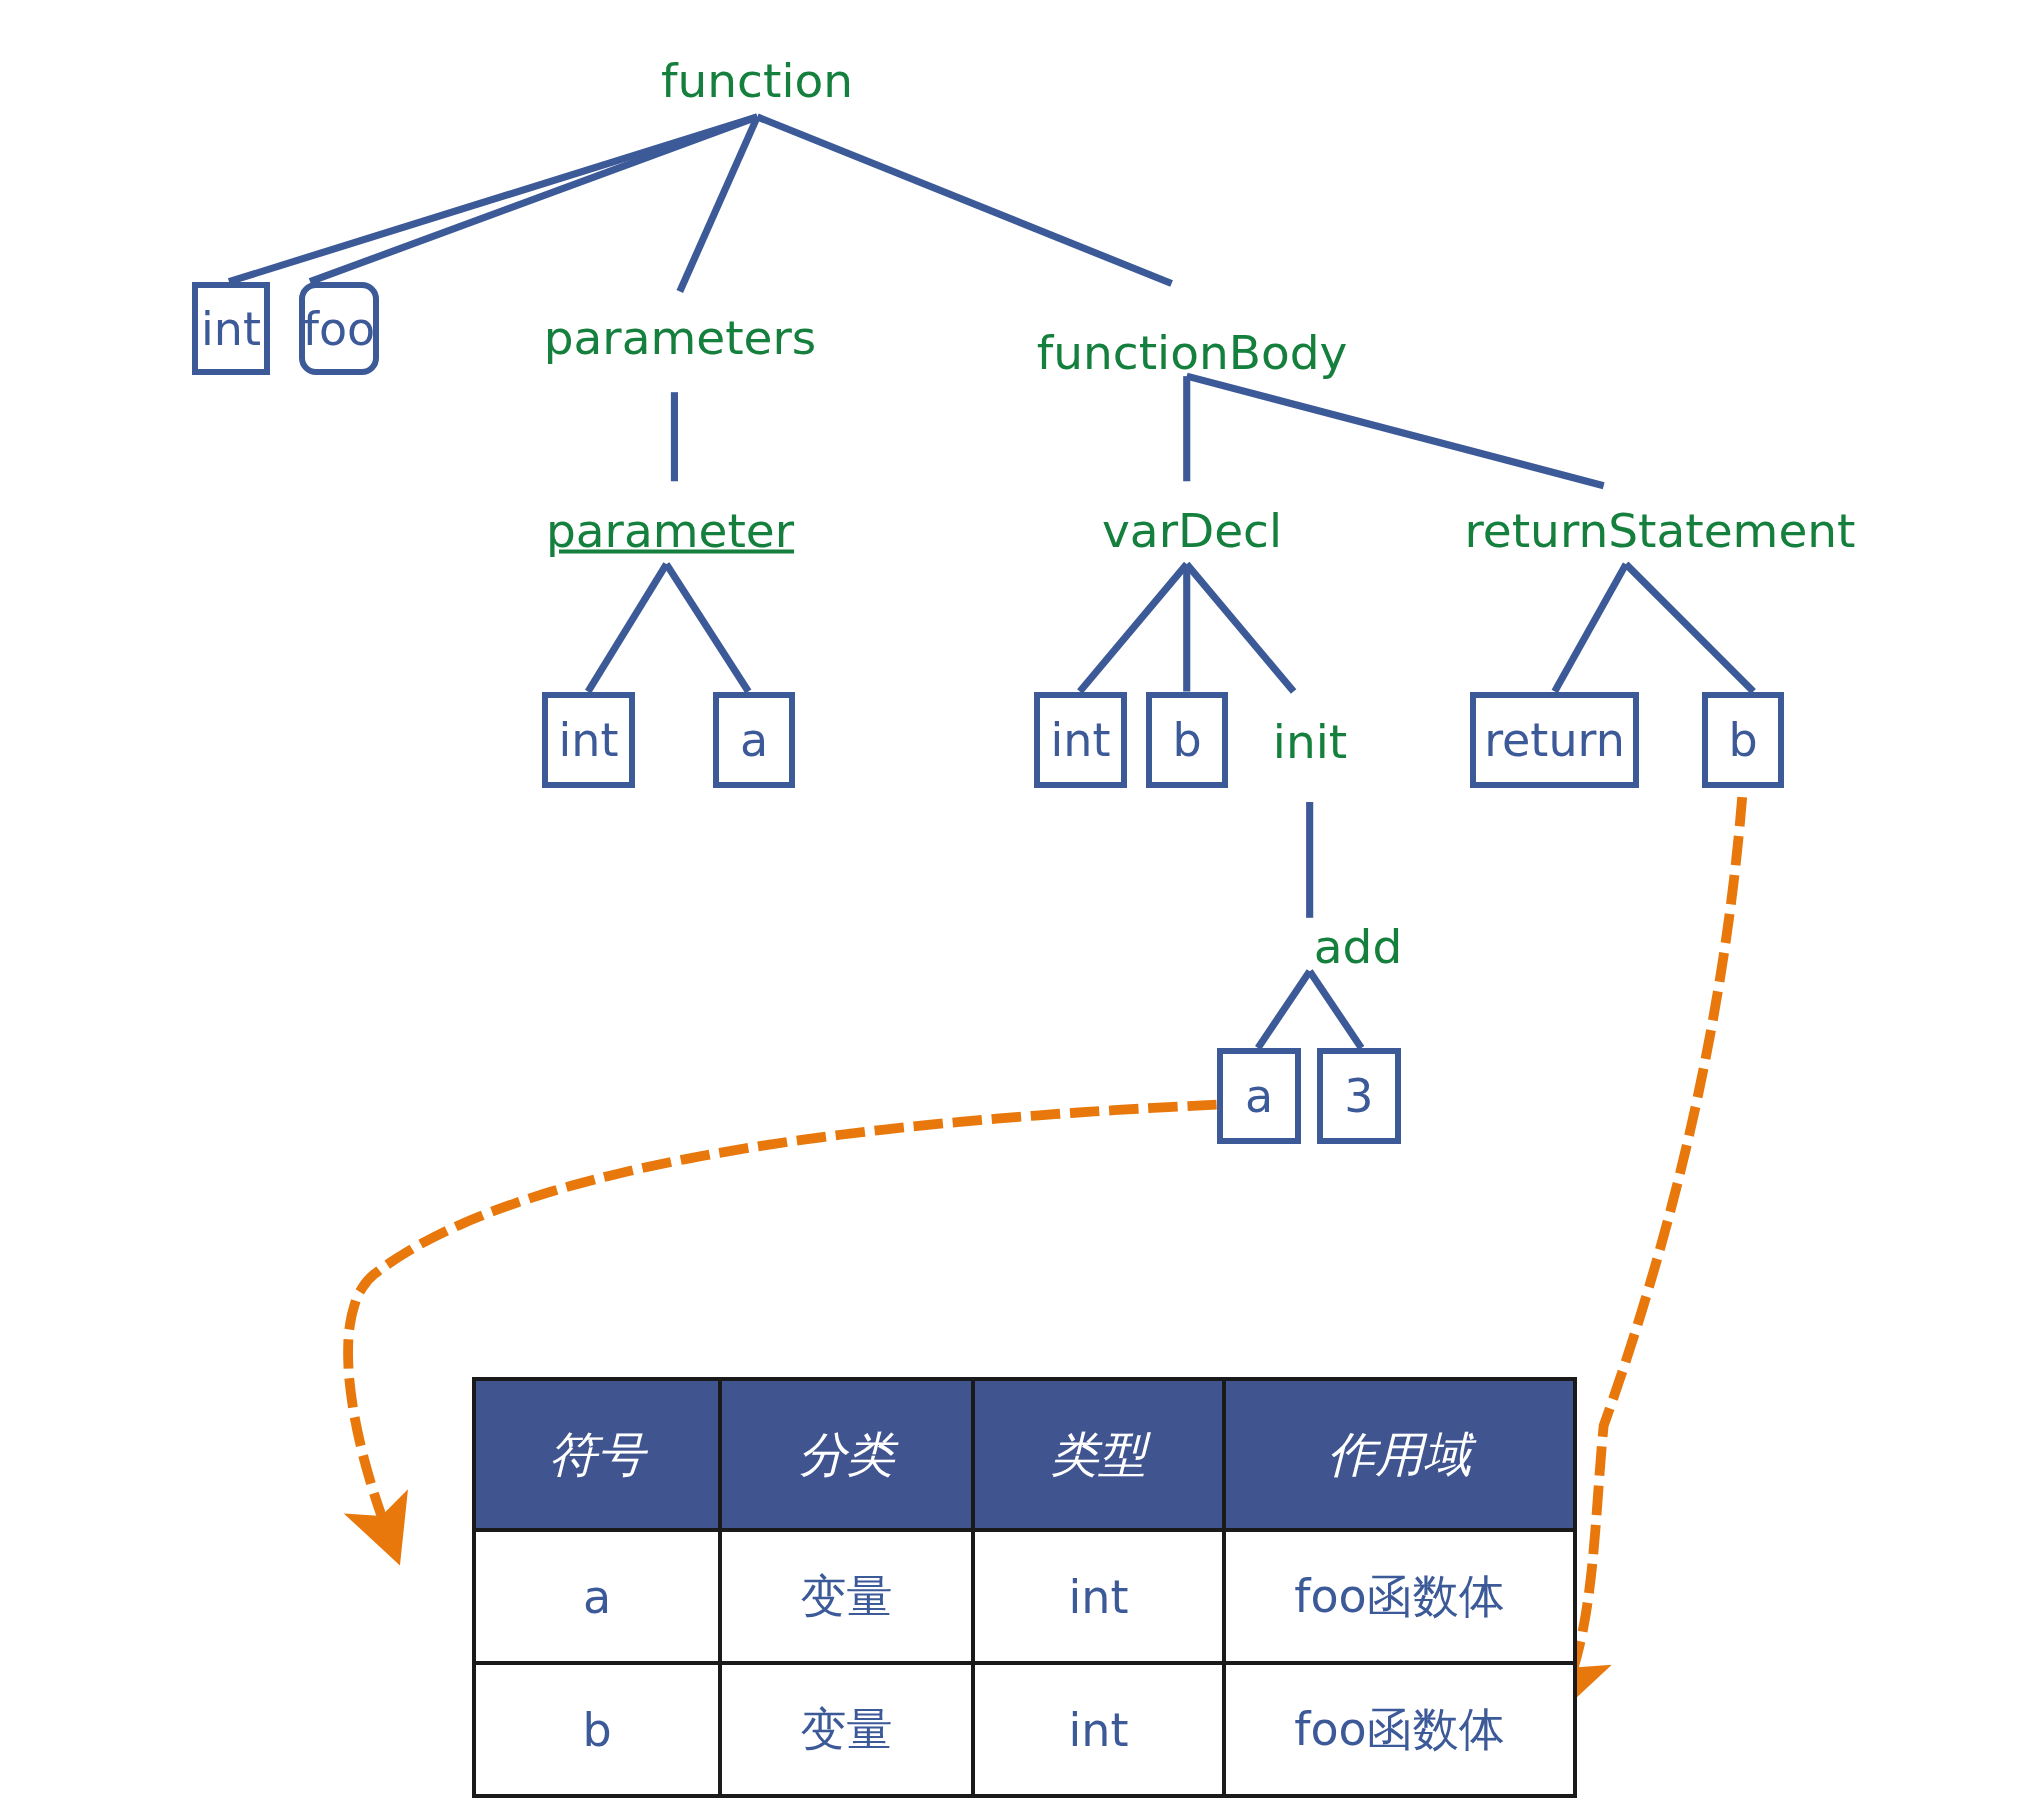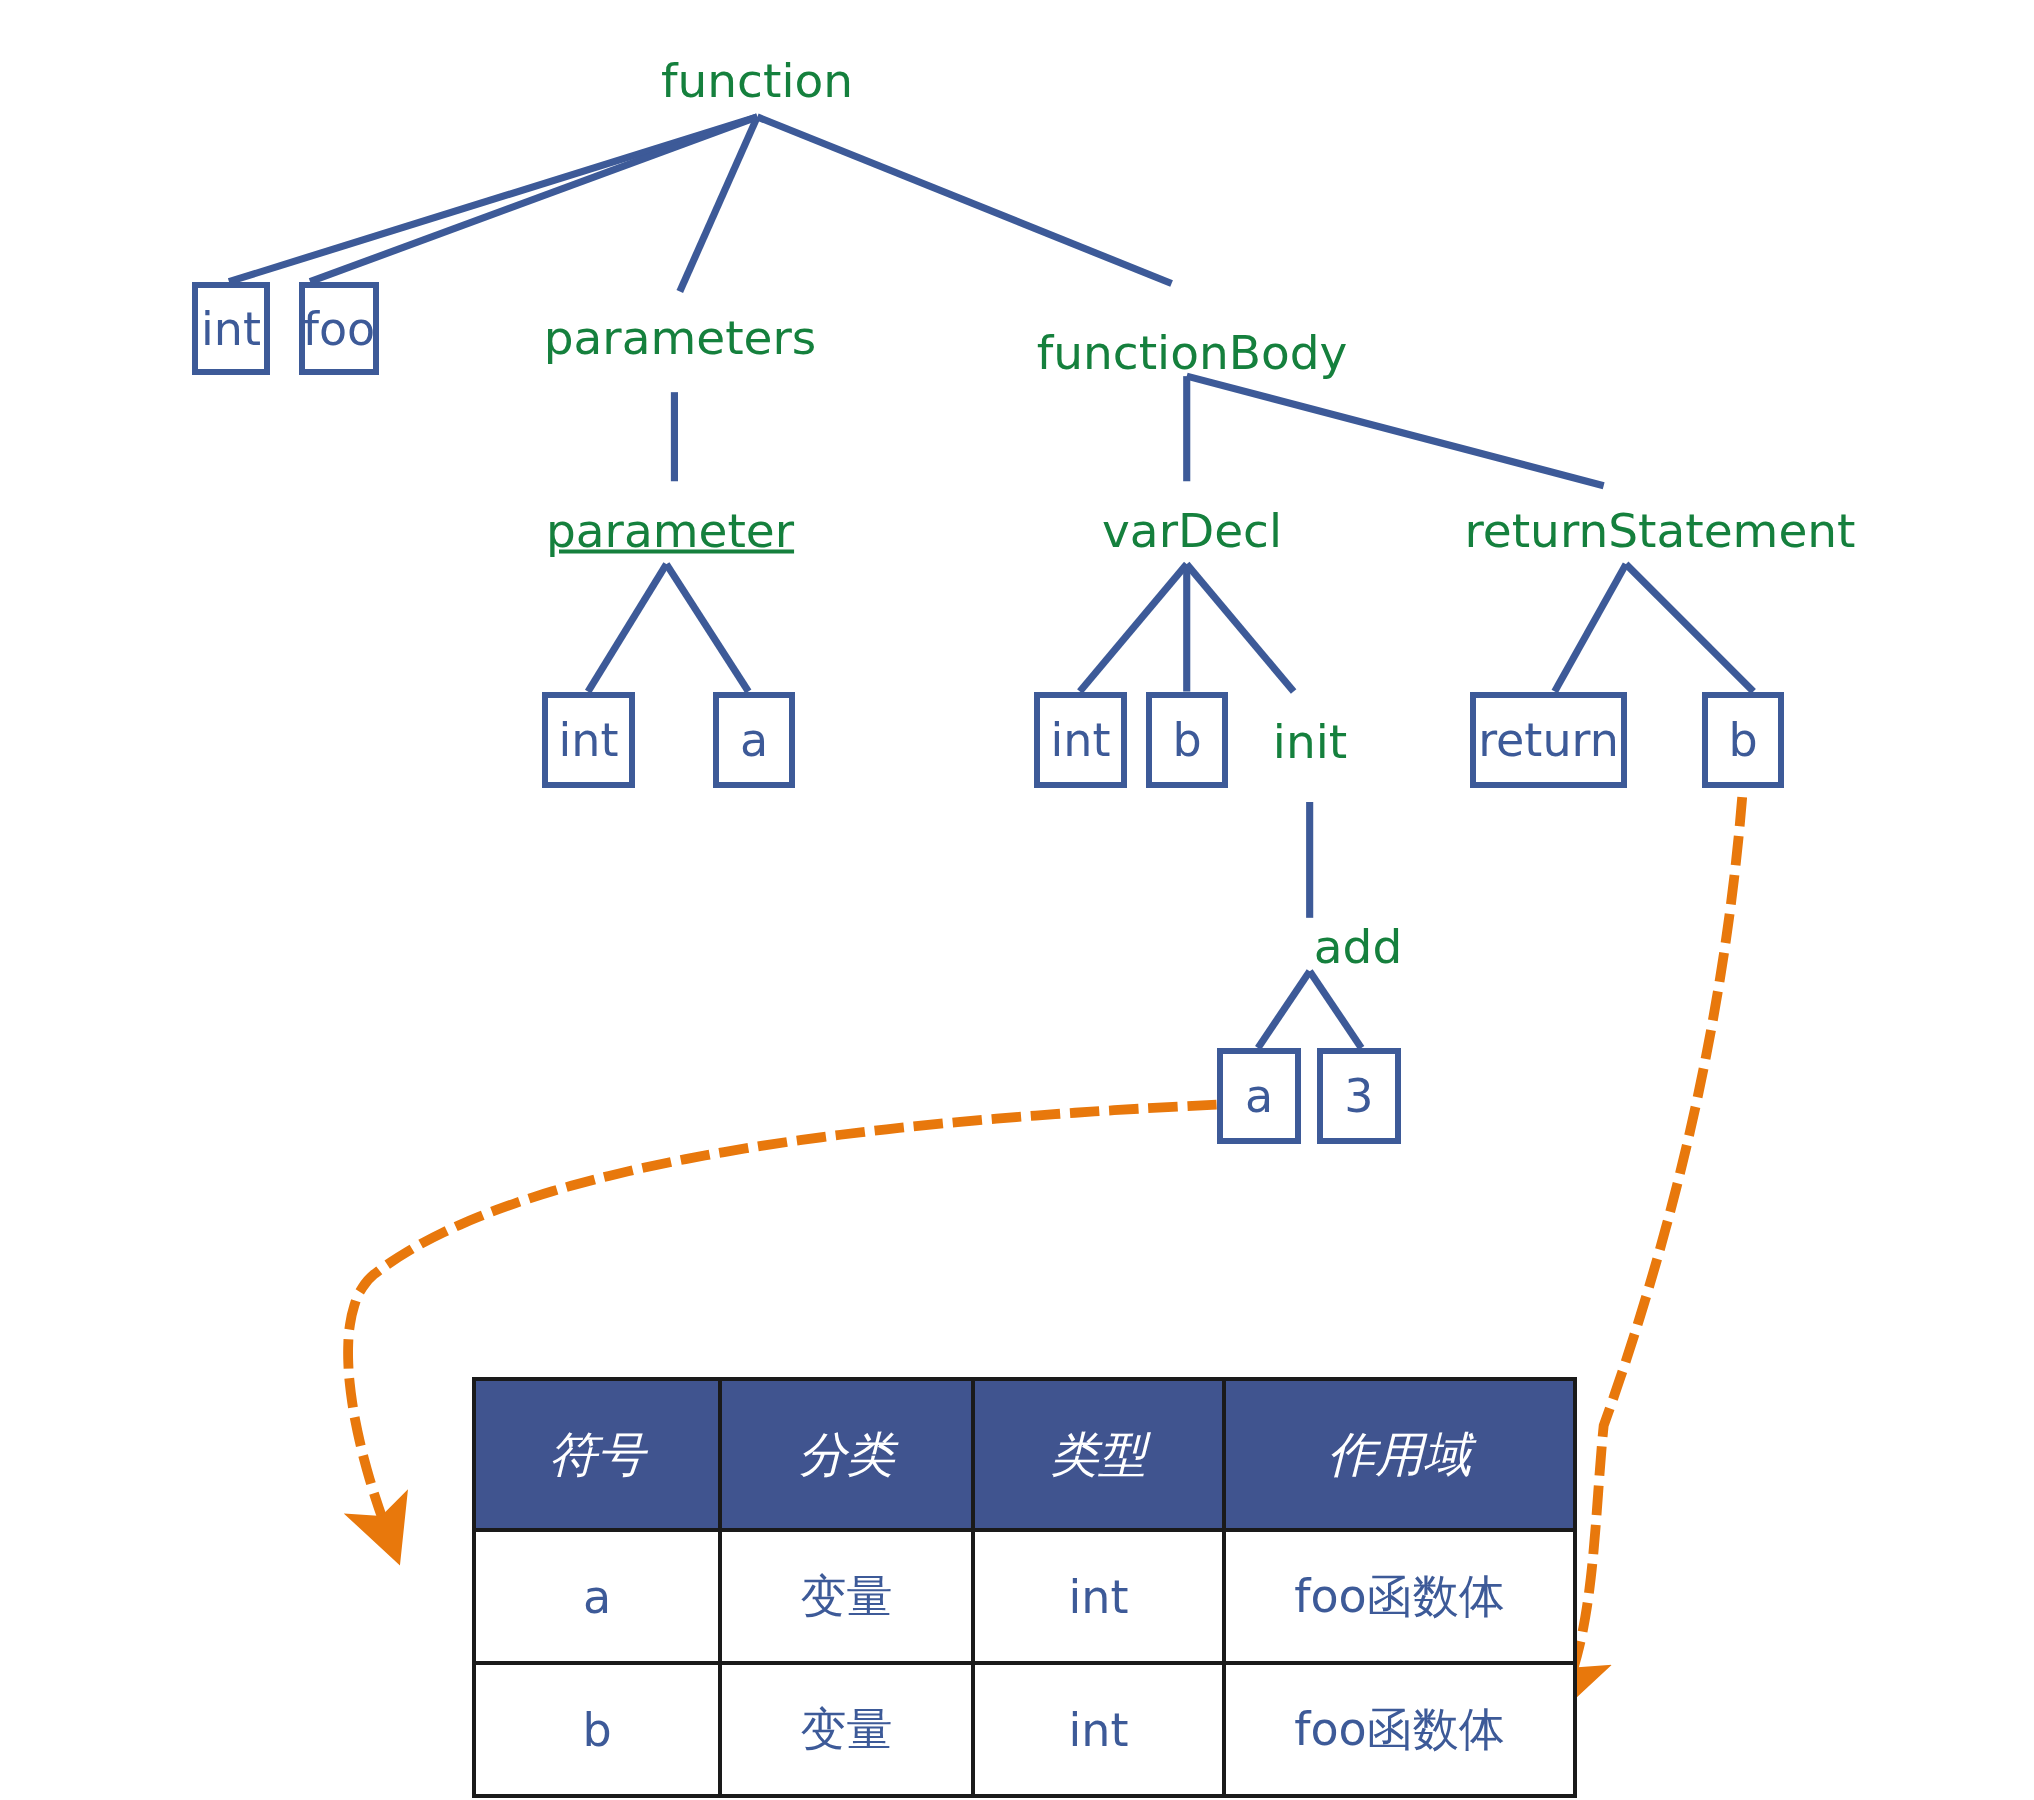--- a/index.html
+++ b/index.html
@@ -114,36 +114,36 @@
 
     <g fill="none" stroke="#e8780c" stroke-width="11" stroke-linecap="square" stroke-dasharray="22 22">
       <path d="M1360,1240 C1050,1255 600,1290 420,1430 C370,1470 390,1600 435,1720" marker-end="url(#orangeArrow)"></path>
       <path d="M1955,900 C1940,1080 1900,1320 1800,1600 C1790,1700 1790,1810 1760,1890" marker-end="url(#orangeArrow)"></path>
     </g>
   </svg>
 
   <div class="node-label" style="left:757px; top:80px;">function</div>
 
   <div class="node-box" style="left:192px; top:282px; width:78px; height:93px;">int</div>
-  <div class="node-box" style="left:299px; top:282px; width:80px; height:93px;">foo</div>
+  <div class="node-box" style="left:299px; top:282px; width:80px; height:93px;border-radius:17px;">foo</div>
   <div class="node-label" style="left:680px; top:337px;">parameters</div>
   <div class="node-label" style="left:1192px; top:352px;">functionBody</div>
 
   <div class="node-label" style="left:670px; top:530px;text-decoration:underline;">parameter</div>
   <div class="node-label" style="left:1192px; top:530px;">varDecl</div>
   <div class="node-label" style="left:1644px; top:530px;margin-left:16px;">returnStatement</div>
 
   <div class="node-box" style="left:542px; top:692px; width:93px; height:96px;">int</div>
   <div class="node-box" style="left:713px; top:692px; width:82px; height:96px;">a</div>
 
   <div class="node-box" style="left:1034px; top:692px; width:93px; height:96px;">int</div>
   <div class="node-box" style="left:1146px; top:692px; width:82px; height:96px;">b</div>
   <div class="node-label" style="left:1310px; top:741px;">init</div>
 
-  <div class="node-box" style="left:1470px; top:692px; width:157px; height:96px;">return</div>
+  <div class="node-box" style="left:1470px; top:692px; width:169px; height:96px;">return</div>
   <div class="node-box" style="left:1702px; top:692px; width:82px; height:96px;">b</div>
 
   <div class="node-label" style="left:1310px; top:946px;margin-left:48px;">add</div>
 
   <div class="node-box" style="left:1217px; top:1048px; width:84px; height:96px;">a</div>
   <div class="node-box" style="left:1317px; top:1048px; width:84px; height:96px;">3</div>
 
   <table id="symbol-table">
     <colgroup>
       <col class="col-1">

